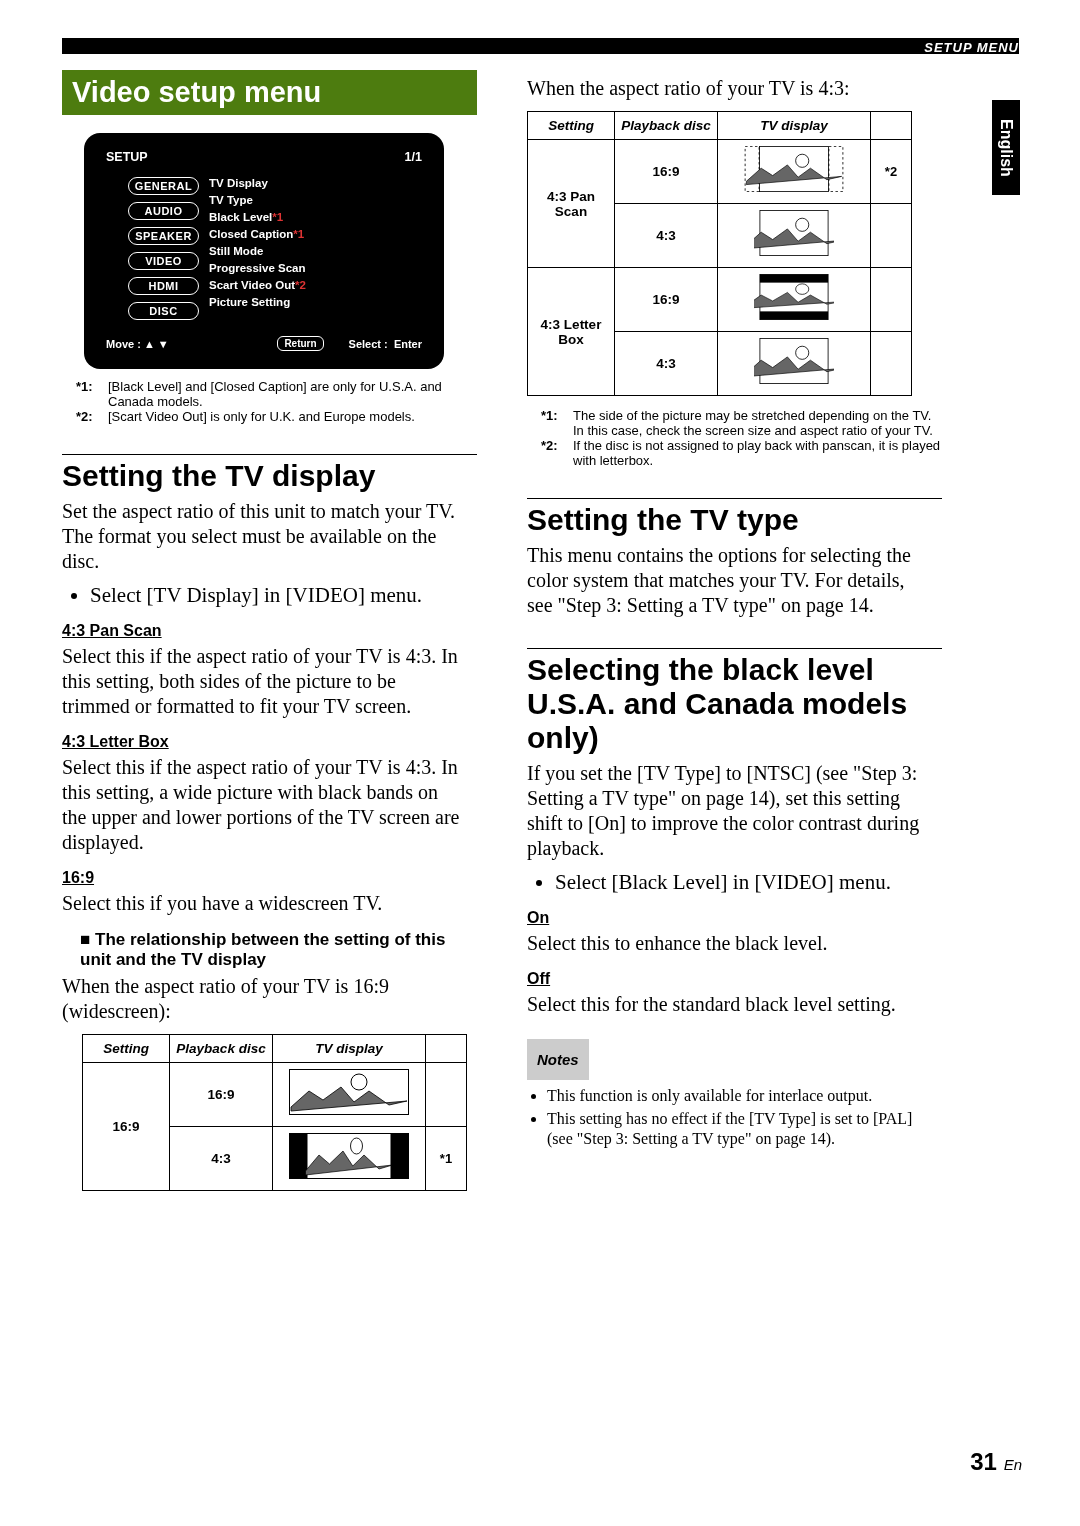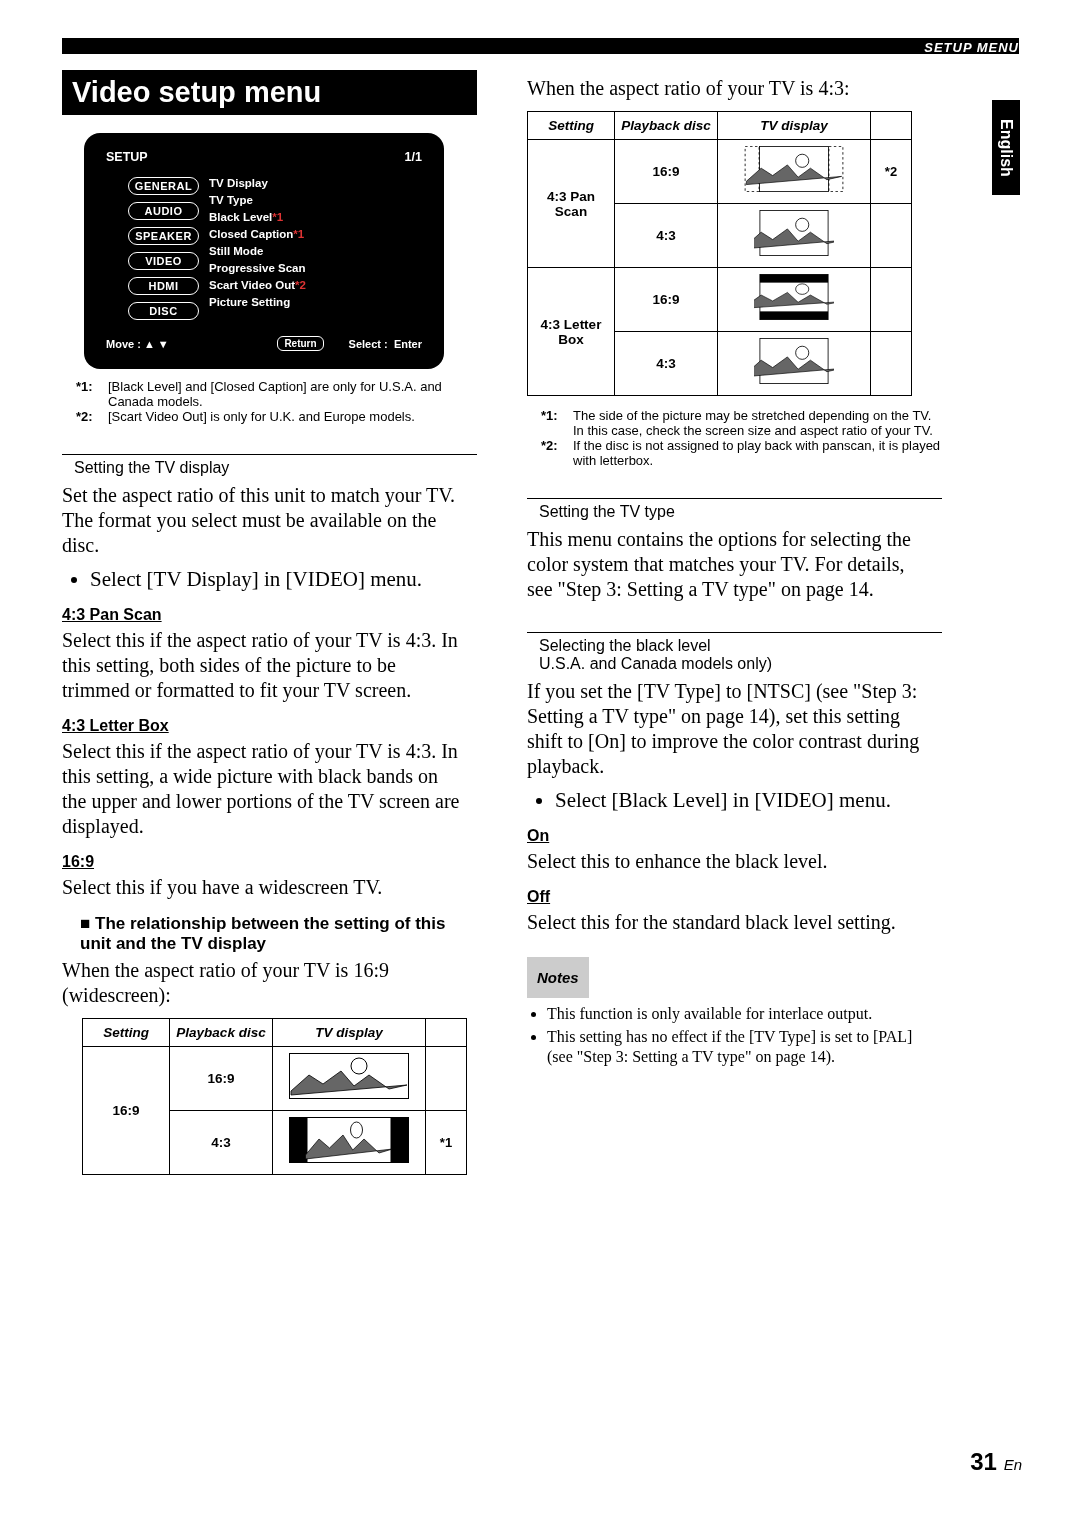--- a/index.html
+++ b/index.html
@@ -36,21 +36,21 @@
 .content {
   position: absolute;
   left: 62px; top: 70px;
   width: 880px;
   display: flex; gap: 50px;
 }
 .col { width: 415px; }
 
 
 .title-band {
-  background: #000000; color: #fff;
+  background: #4d7c0f; color: #fff;
   font-family: Arial, Helvetica, sans-serif;
   font-weight: bold; font-size: 29px;
   padding: 6px 10px 6px 10px;
   margin-bottom: 18px;
 }
 
 
 .osd {
   background: #000; color: #fff;
   font-family: Arial, Helvetica, sans-serif;
@@ -92,22 +92,22 @@
 }
 .fn-label { font-weight: bold; }
 .footnotes { margin-top: 8px; }
 
 
 hr.sec-rule {
   border: none; border-top: 1.2px solid #000; margin: 30px 0 4px 0;
 }
 h2.sec {
   font-family: Arial, Helvetica, sans-serif;
-  font-size: 16px; font-weight: normal;
-  margin: 0 0 6px 12px;
+  font-size: 30px; font-weight: bold;
+  margin: 0 0 6px 0;
 }
 p.body { margin: 4px 16px 8px 0; line-height: 1.25; }
 ul.bul { margin: 2px 0 8px 0; padding-left: 28px; }
 ul.bul li { margin-bottom: 4px; font-size: 21px; line-height:1.25; }
 
 h3.under {
   font-family: Arial, Helvetica, sans-serif;
   font-weight: bold; font-size: 16px;
   text-decoration: underline;
   margin: 14px 0 2px 0;

